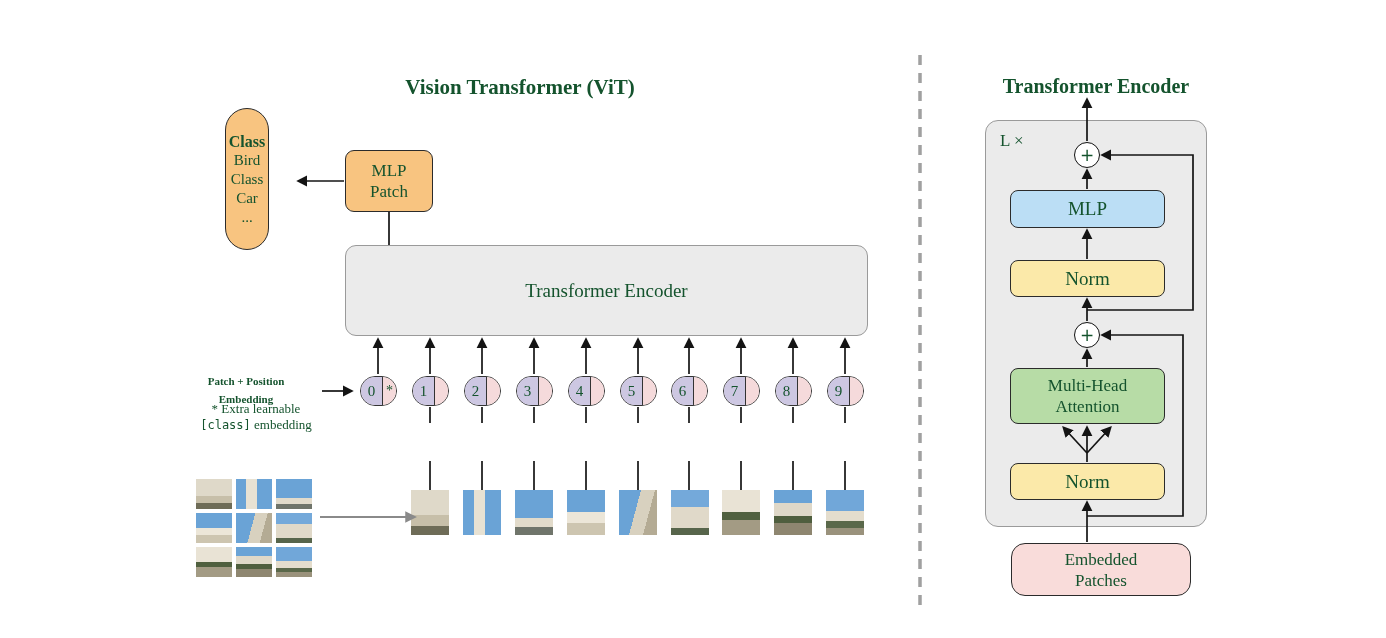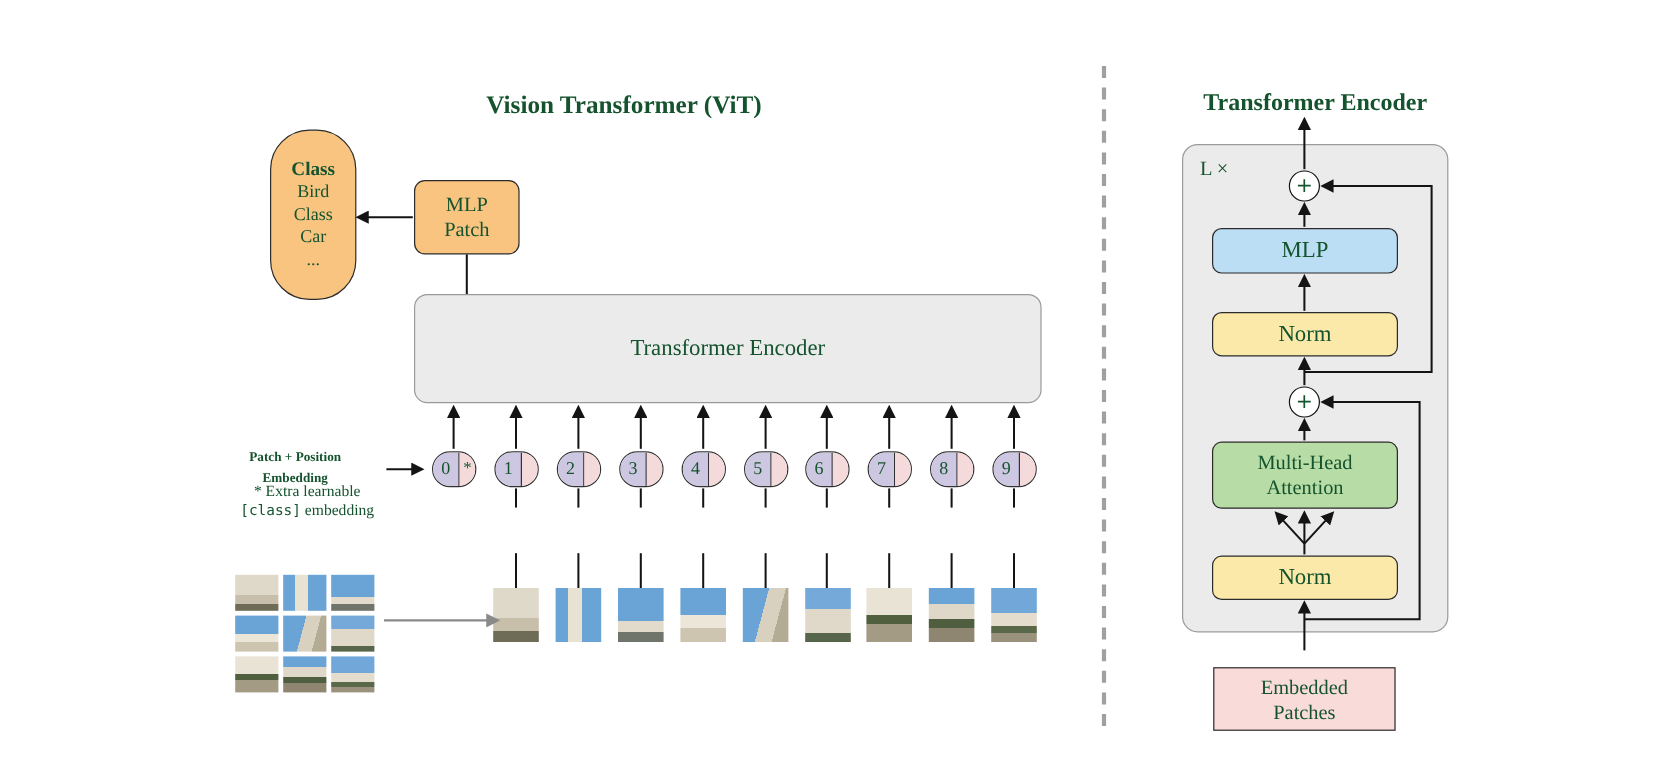--- a/index.html
+++ b/index.html
@@ -47,21 +47,21 @@
   .note{position:absolute;text-align:center;font-size:13px;line-height:16px;z-index:2;}
   .mono{font-family:"DejaVu Sans Mono",monospace;font-size:12px;margin-top:19px;}
 </style>
 </head>
 <body>
 
 <div id="canvas">
 
   <div class="title" style="left:320px;top:75px;width:400px;">Vision Transformer (ViT)</div>
 
-  <div class="box orange" style="left:225px;top:108px;width:72px;height:142px;border-radius:33px;line-height:19px;">
+  <div class="box orange" style="left:225px;top:108px;width:44px;height:142px;border-radius:33px;line-height:19px;">
     <div style="font-weight:bold;font-size:16px;">Class</div>
     <div style="font-size:15px;">Bird</div>
     <div style="font-size:15px;">Class</div>
     <div style="font-size:15px;">Car</div>
     <div style="font-size:15px;">...</div>
   </div>
 
   <div class="box orange" style="left:345px;top:150px;width:88px;height:62px;border-radius:9px;font-size:17px;line-height:21px;">
     <div>MLP</div>
     <div>Patch</div>
@@ -166,21 +166,21 @@
 
   <div class="box greenfill" style="left:1010px;top:368px;width:155px;height:56px;border-radius:8px;font-size:17px;line-height:21px;">
     <div>Multi-Head</div>
     <div>Attention</div>
   </div>
 
   <div class="box yellowfill" style="left:1010px;top:463px;width:155px;height:37px;border-radius:8px;font-size:19px;">
     <div>Norm</div>
   </div>
 
-  <div class="box pinkfill" style="left:1011px;top:543px;width:152px;height:53px;border-radius:0;font-size:17px;line-height:21px;margin-top:13px;">
+  <div class="box pinkfill" style="left:1011px;top:543px;width:180px;height:53px;border-radius:14px;font-size:17px;line-height:21px;">
     <div>Embedded</div>
     <div>Patches</div>
   </div>
 
   <svg class="overlay" width="1386" height="638" viewBox="0 0 1386 638">
     <defs>
       <marker id="ah" viewBox="0 0 10 10" refX="7.5" refY="5" markerWidth="6.5" markerHeight="6.5" orient="auto-start-reverse">
         <path d="M0 0 L10 5 L0 10 z" fill="#141414"></path>
       </marker>
       <marker id="ahg" viewBox="0 0 10 10" refX="7.5" refY="5" markerWidth="6.5" markerHeight="6.5" orient="auto-start-reverse">

